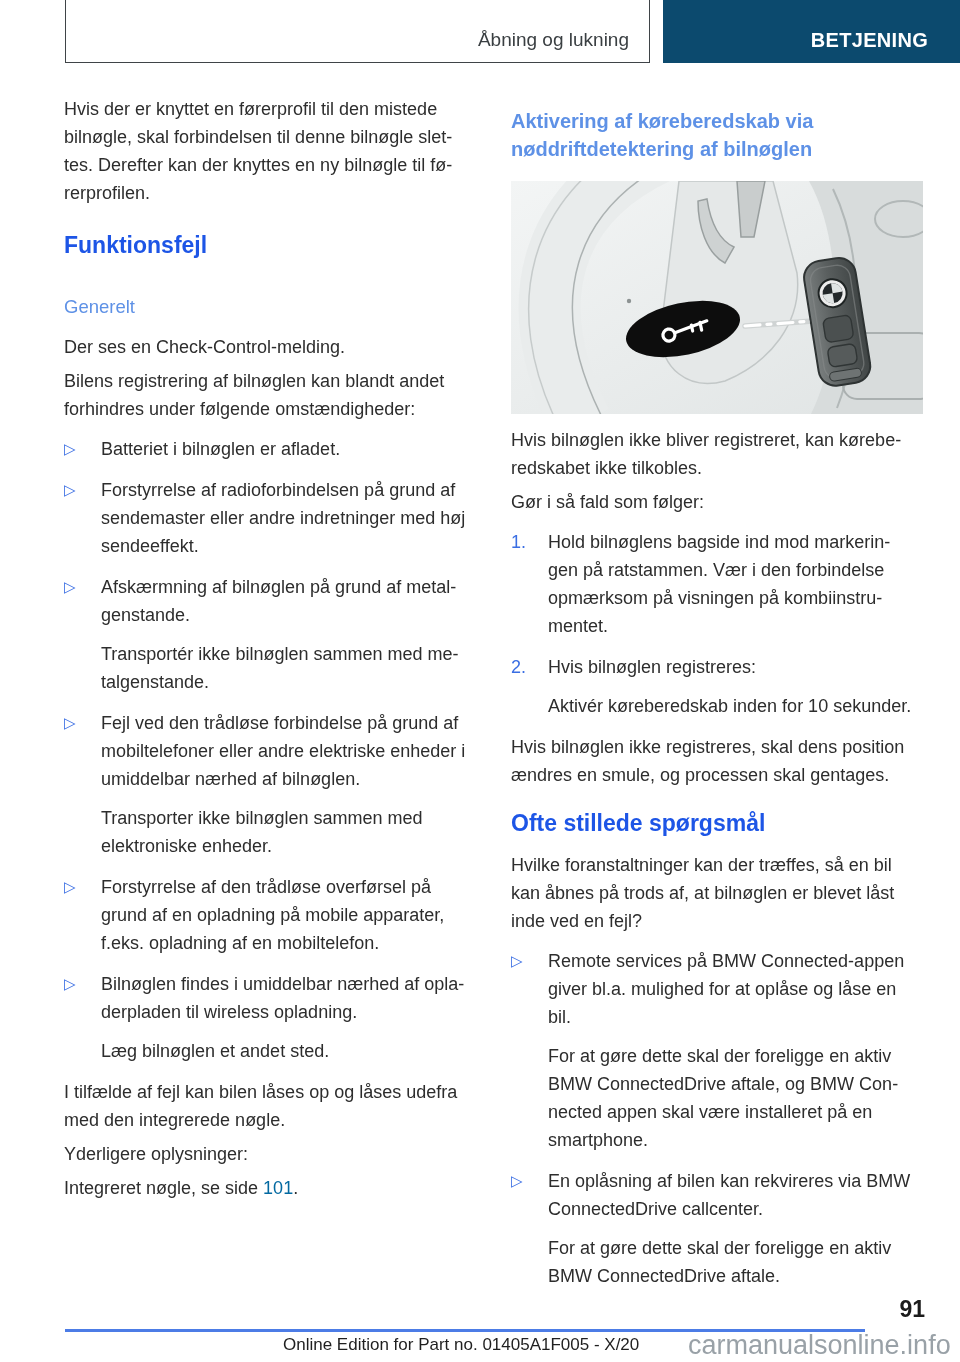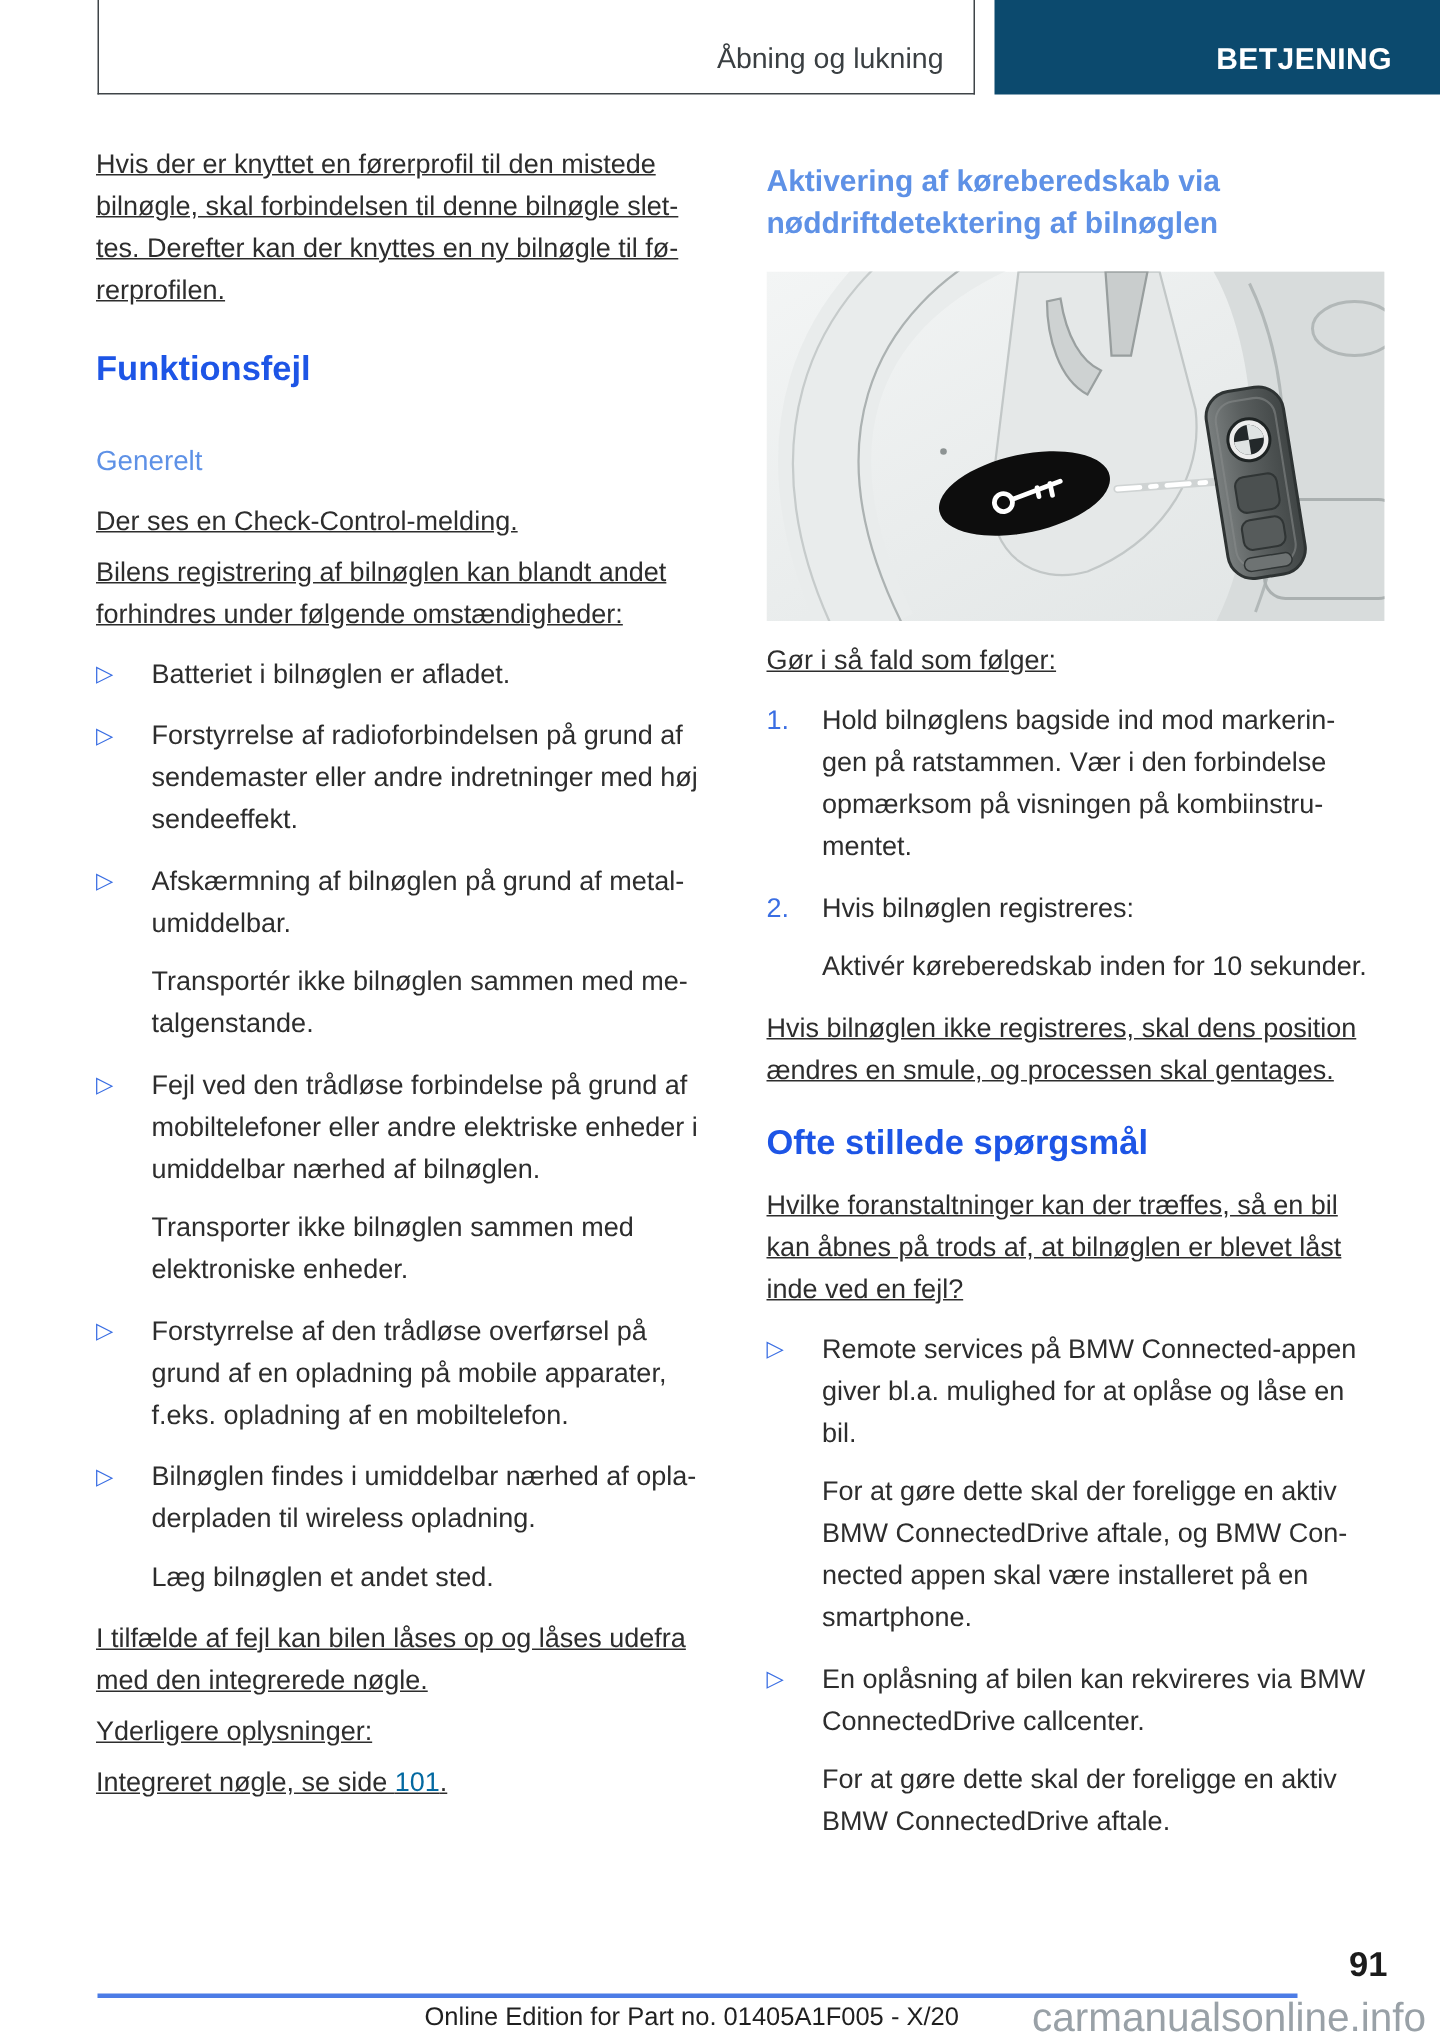--- a/index.html
+++ b/index.html
@@ -17,21 +17,21 @@
   .hdr-right{
     position:absolute;left:663px;top:0;right:0;height:63px;background:#0c4a6e;
     display:flex;align-items:flex-end;justify-content:flex-end;
     padding:0 32px 11px 0;box-sizing:border-box;
     font-size:20px;font-weight:bold;color:#ffffff;letter-spacing:.3px;
   }
   
   .col{position:absolute;top:95px;}
   .col-left{left:64px;width:424px;}
   .col-right{left:511px;width:428px;}
-  .body{margin:0 0 6px 0;font-size:18px;line-height:28px;white-space:pre-line;text-decoration:underline;}
+  .body{margin:0 0 6px 0;font-size:18px;line-height:28px;white-space:pre-line;}
   .h-major{margin:24px 0 34px 0;font-size:23px;line-height:28px;font-weight:bold;color:#1d55e6;}
   .col-right .h-major{margin:20px 0 14px 0;}
   .h-minor{margin:0 0 12px 0;font-size:18.5px;line-height:28px;font-weight:normal;color:#5e91e6;}
   .h-mid{margin:12px 0 18px 0;font-size:20px;line-height:28px;font-weight:bold;color:#5e91e6;white-space:pre-line;}
   
   ul.bullets,ol.steps{list-style:none;margin:12px 0 8px 0;padding:0;}
   ul.bullets li,ol.steps li{display:flex;margin:0 0 13px 0;}
   .tri{flex:0 0 37px;font-family:"DejaVu Sans",sans-serif;font-size:15px;line-height:28px;color:#3a6ee3;}
   .num{flex:0 0 37px;font-size:18px;line-height:28px;color:#3a6ee3;}
   .txt{flex:1;font-size:18px;line-height:28px;white-space:pre-line;}
@@ -75,21 +75,21 @@
       </li>
       <li>
         <span class="tri">▷</span>
         <span class="txt">Forstyrrelse af radioforbindelsen på grund af
 sendemaster eller andre indretninger med høj
 sendeeffekt.</span>
       </li>
       <li>
         <span class="tri">▷</span>
         <span class="txt"><span>Afskærmning af bilnøglen på grund af metal-
-umiddelbar.</span><span class="subp">Transportér ikke bilnøglen sammen med me-
+genstande.</span><span class="subp">Transportér ikke bilnøglen sammen med me-
 talgenstande.</span></span>
       </li>
       <li>
         <span class="tri">▷</span>
         <span class="txt"><span>Fejl ved den trådløse forbindelse på grund af
 mobiltelefoner eller andre elektriske enheder i
 umiddelbar nærhed af bilnøglen.</span><span class="subp">Transporter ikke bilnøglen sammen med
 elektroniske enheder.</span></span>
       </li>
       <li>
@@ -167,20 +167,22 @@
             <path d="M326 112 L326 102 A10 10 0 0 1 336 112 Z" fill="#dfe3e3"></path>
             <path d="M326 112 L326 122 A10 10 0 0 1 316 112 Z" fill="#dfe3e3"></path>
           </g>
           <rect x="312" y="136" width="28" height="24" rx="6" fill="#4b5050" stroke="#303535" stroke-width="1.4"></rect>
           <rect x="312" y="165" width="28" height="20" rx="6" fill="#565b5b" stroke="#303535" stroke-width="1.4"></rect>
           <rect x="310" y="190" width="32" height="9" rx="4.5" fill="#6e7373" stroke="#303535" stroke-width="1"></rect>
         </g>
       </svg>
     </figure>
 
+    <p class="body">Hvis bilnøglen ikke bliver registreret, kan kørebe-
+redskabet ikke tilkobles.</p>
     <p class="body">Gør i så fald som følger:</p>
 
     <ol class="steps">
       <li>
         <span class="num">1.</span>
         <span class="txt">Hold bilnøglens bagside ind mod markerin-
 gen på ratstammen. Vær i den forbindelse
 opmærksom på visningen på kombiinstru-
 mentet.</span>
       </li>

